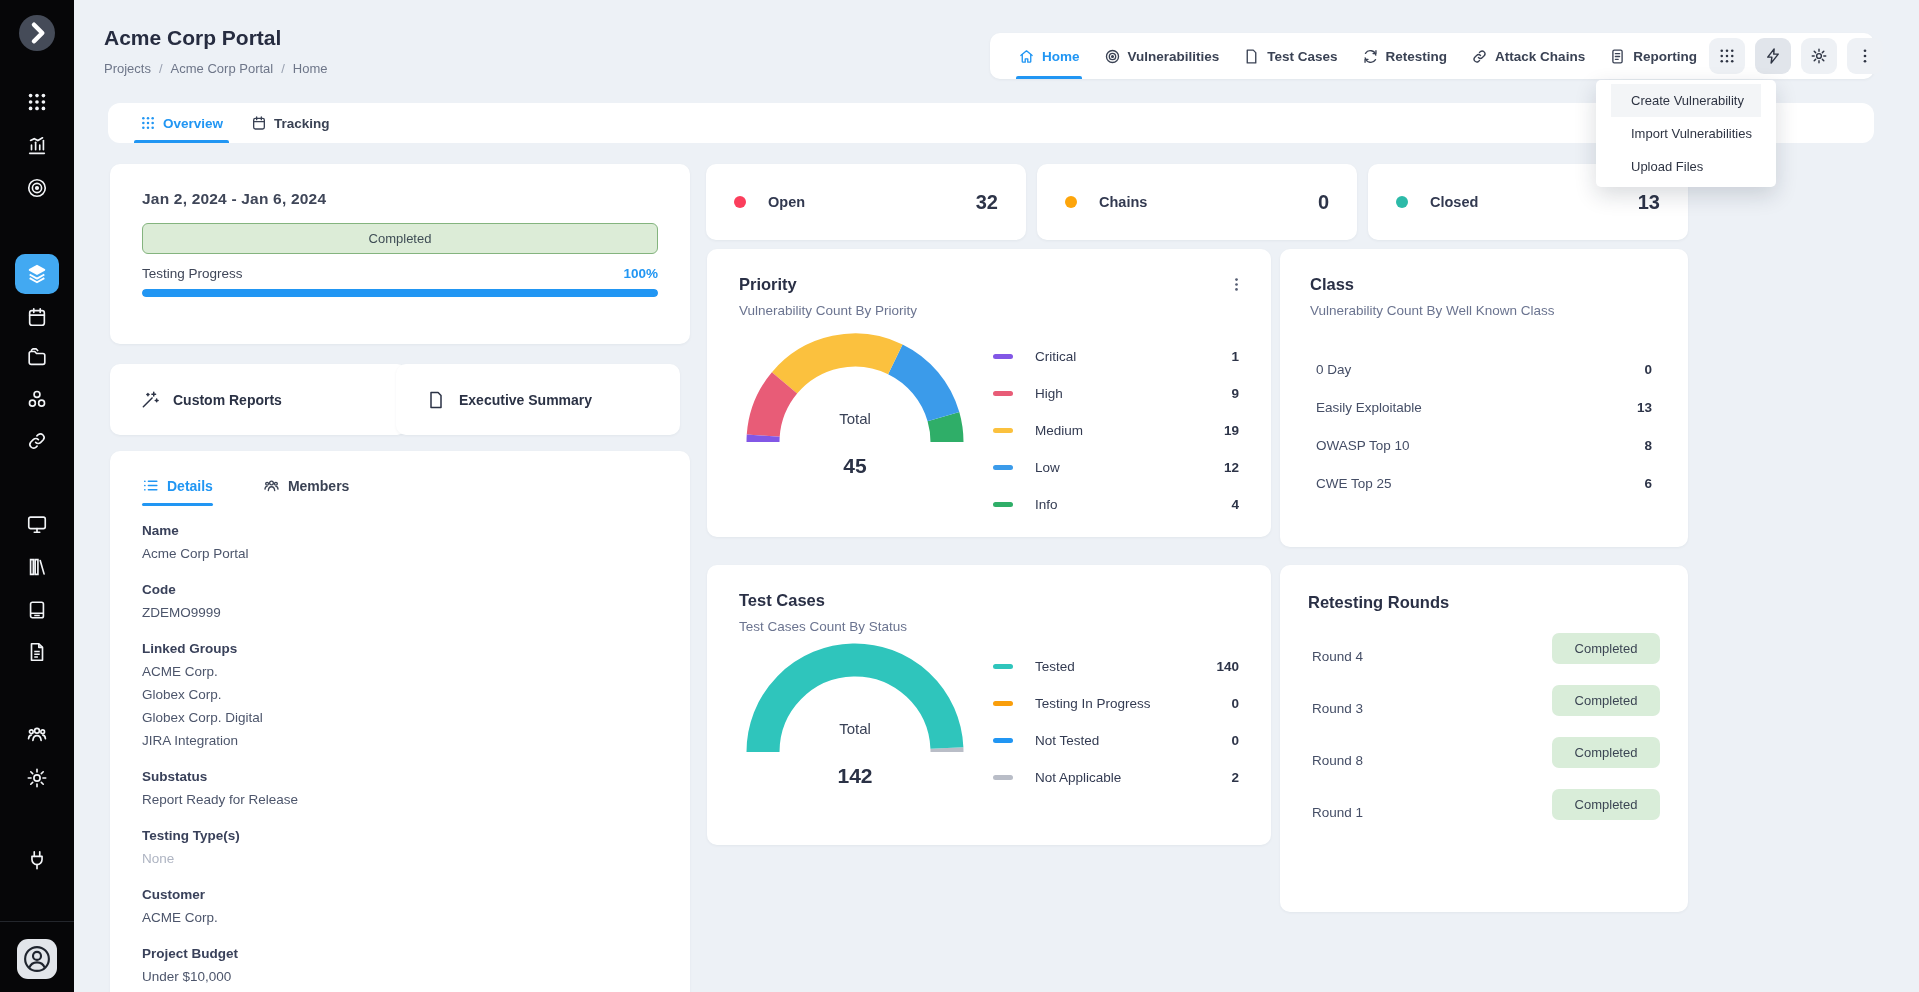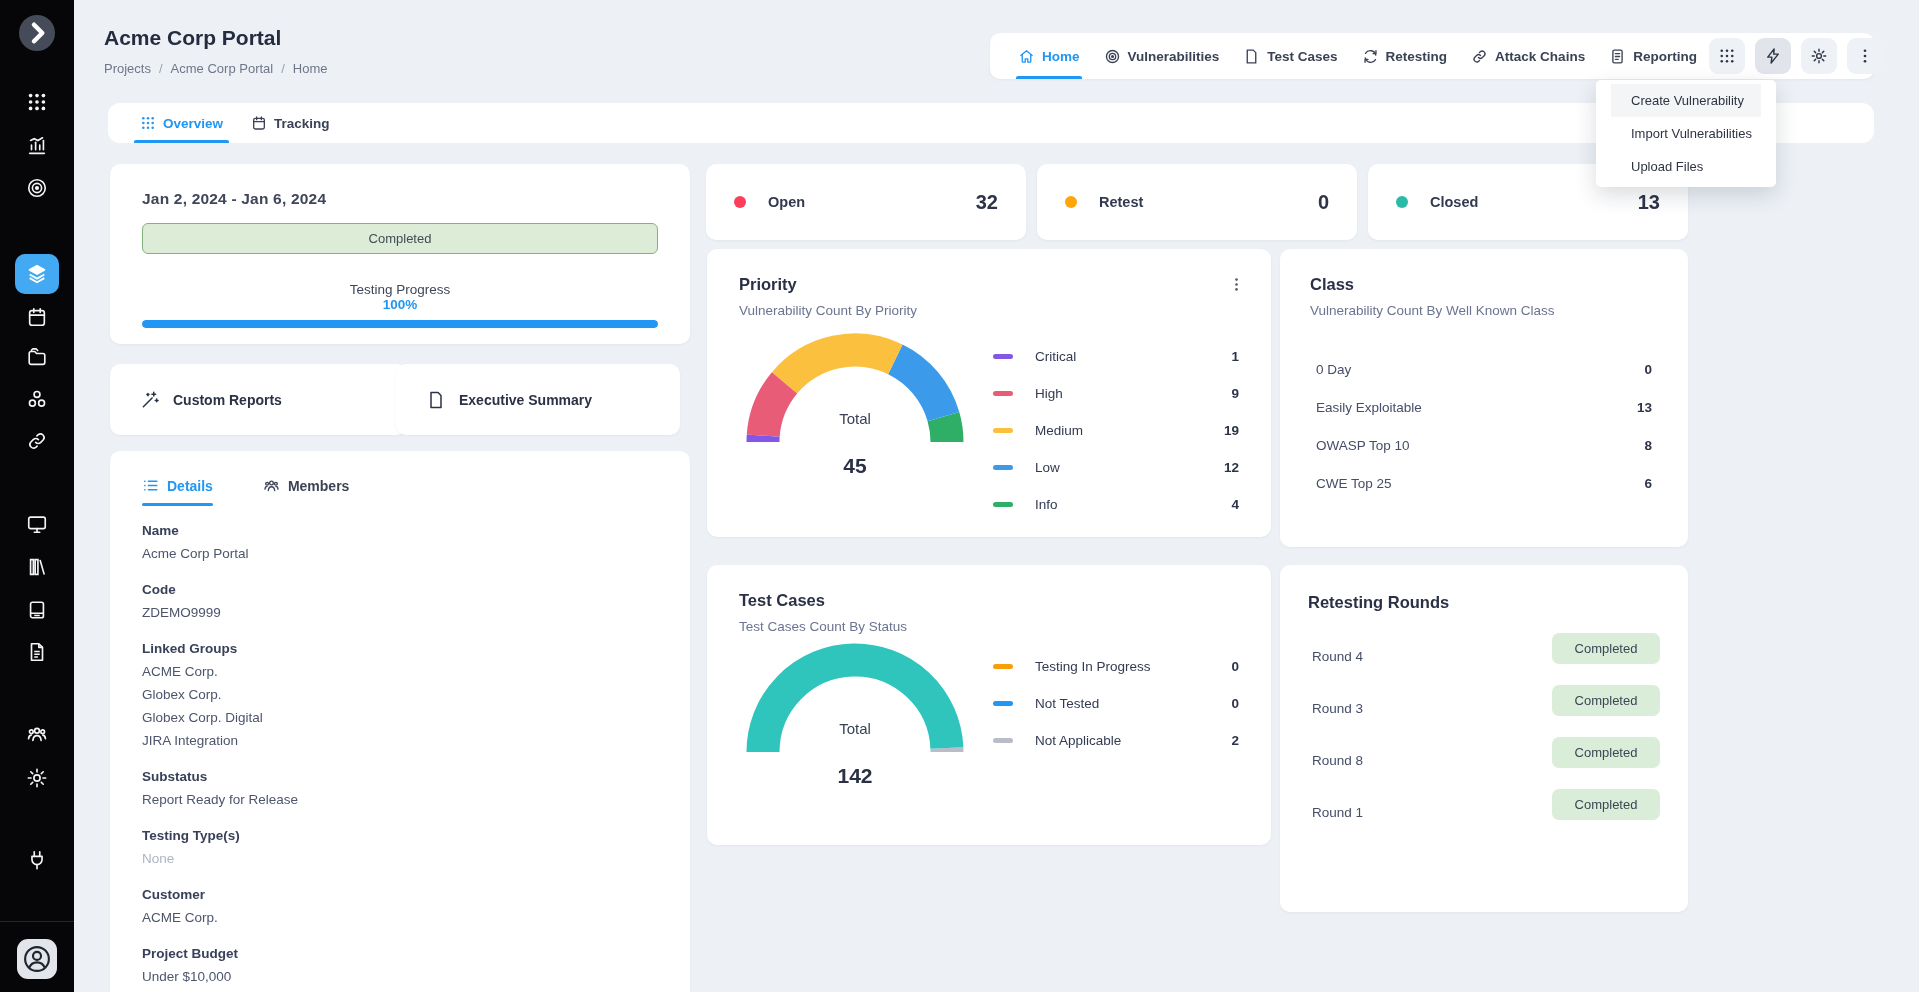--- a/index.html
+++ b/index.html
@@ -56,21 +56,21 @@
   
   .card { position:absolute; background:#fff; border-radius:10px; box-shadow:0 1px 3px rgba(25,39,62,.05); }
   .card-title { font-size:16.5px; font-weight:700; color:#2a3046; }
   .card-sub { font-size:13.5px; color:#6b7490; margin-top:9px; }
 
   
   .tl-card { left:110px; top:164px; width:580px; height:180px; padding:26px 32px; }
   .tl-date { font-size:15.5px; color:#3f4658; font-weight:600; letter-spacing:.2px; }
   .tl-badge { margin-top:15px; height:31px; border-radius:6px; background:#dcecd7; border:1px solid #84b47e;
               display:flex; align-items:center; justify-content:center; font-size:13px; color:#3f4d55; }
-  .tl-progress-row { margin-top:28px; display:flex; justify-content:space-between; align-items:center;flex-direction:column; }
+  .tl-progress-row { margin-top:12px; display:flex; justify-content:space-between; align-items:center; }
   .tl-progress-label { font-size:13.5px; color:#3f4658; }
   .tl-progress-val { font-size:13.5px; font-weight:700; color:#2196f3; }
   .tl-bar { margin-top:8px; height:8px; border-radius:4px; background:#e7ecf2; overflow:hidden; }
   .tl-bar-fill { height:100%; border-radius:4px; background:#2196f3; }
 
   
   .status-card { top:164px; width:320px; height:76px; display:flex; align-items:center; padding:0 28px;gap:8px; }
   .status-dot { width:12px; height:12px; border-radius:50%; margin-right:14px; }
   .status-label { font-size:14.5px; font-weight:600; color:#323950; }
   .status-value { margin-left:auto; font-size:20px; font-weight:700; color:#2d3448; }
@@ -384,21 +384,21 @@
     </div>
   </section>
 
   <section class="card status-card" style="left:706px">
     <span class="status-dot" style="background: rgb(251, 62, 92);"></span>
     <span class="status-label">Open</span>
     <span class="status-value">32</span>
   </section>
   <section class="card status-card" style="left:1037px">
     <span class="status-dot" style="background: rgb(253, 165, 11);"></span>
-    <span class="status-label">Retest</span>
+    <span class="status-label">Chains</span>
     <span class="status-value">0</span>
   </section>
   <section class="card status-card" style="left:1368px">
     <span class="status-dot" style="background: rgb(44, 186, 168);"></span>
     <span class="status-label">Closed</span>
     <span class="status-value">13</span>
   </section>
 
   <section class="card action-card" style="left:110px;width:297px">
     <svg viewBox="0 0 24 24" fill="none" stroke="currentColor" stroke-width="1.8" stroke-linecap="round">
@@ -554,20 +554,25 @@
       <div class="gauge-wrap">
         <svg viewBox="0 0 220 150">
             <path d="M 201.91 105.93 A 92 92 0 0 1 202.00 110.00" fill="none" stroke="#b9bdc7" stroke-width="33"></path>
             <path d="M 18.00 110.00 A 92 92 0 0 1 201.91 105.93" fill="none" stroke="#2fc5bc" stroke-width="33"></path>
           <text x="110" y="92" text-anchor="middle" class="gauge-center-label">Total</text>
           <text x="110" y="141" text-anchor="middle" class="gauge-center-value">142</text>
         </svg>
       </div>
       <div class="legend">
         <div class="legend-row">
+          <span class="legend-swatch" style="background: rgb(47, 197, 188);"></span>
+          <span class="legend-label">Tested</span>
+          <span class="legend-value">140</span>
+        </div>
+        <div class="legend-row">
           <span class="legend-swatch" style="background: rgb(249, 158, 11);"></span>
           <span class="legend-label">Testing In Progress</span>
           <span class="legend-value">0</span>
         </div>
         <div class="legend-row">
           <span class="legend-swatch" style="background: rgb(33, 150, 243);"></span>
           <span class="legend-label">Not Tested</span>
           <span class="legend-value">0</span>
         </div>
         <div class="legend-row">

